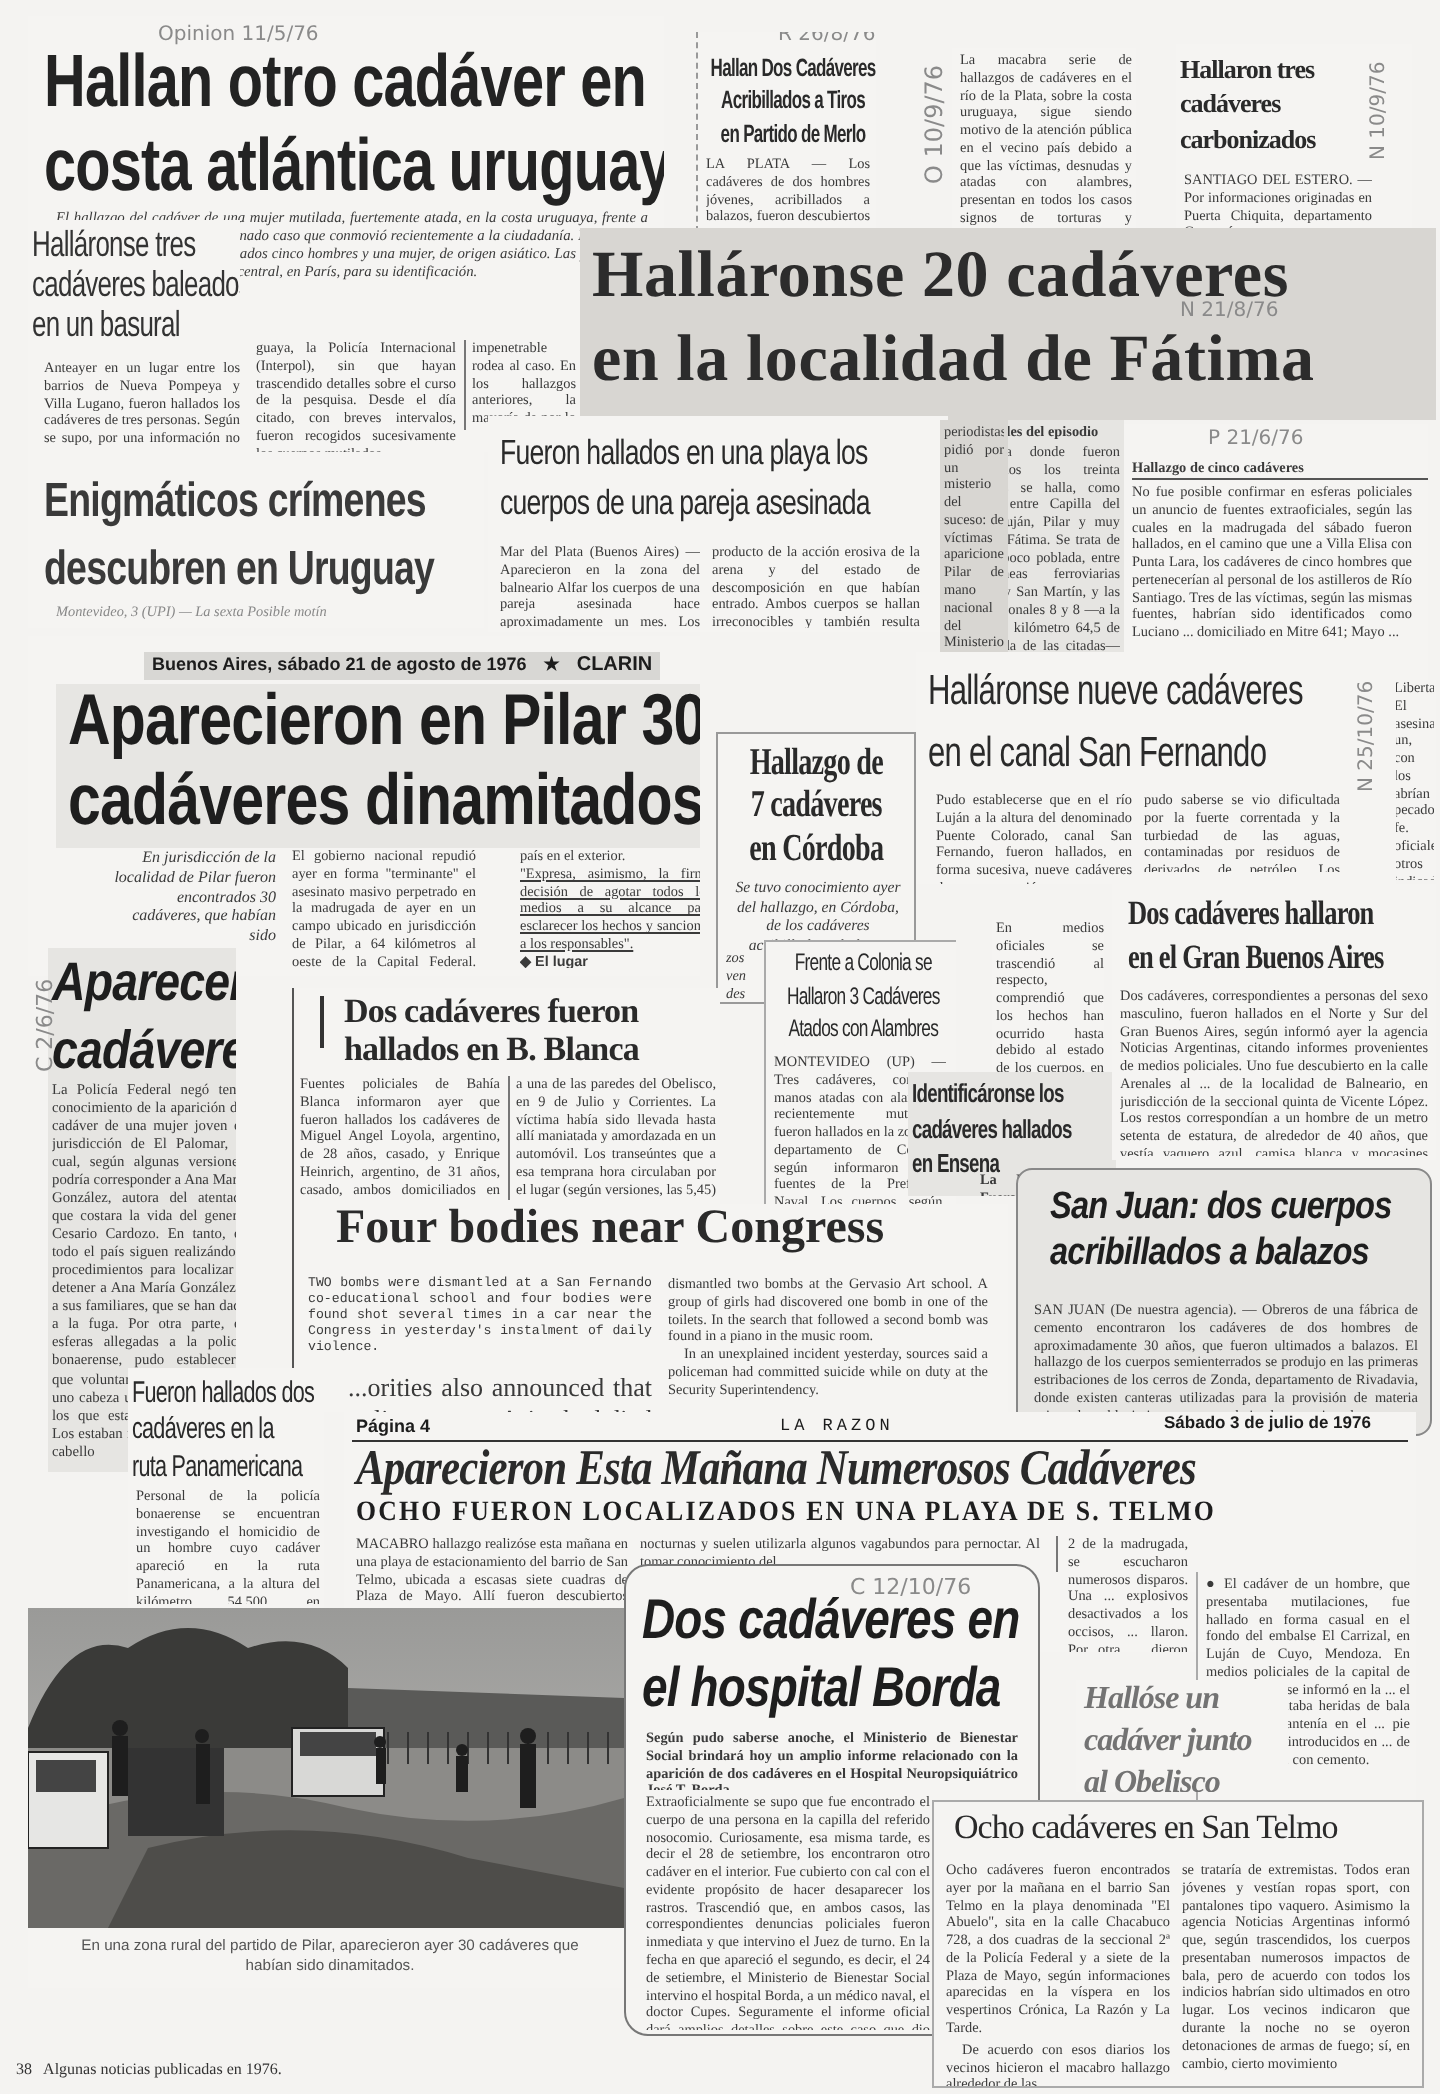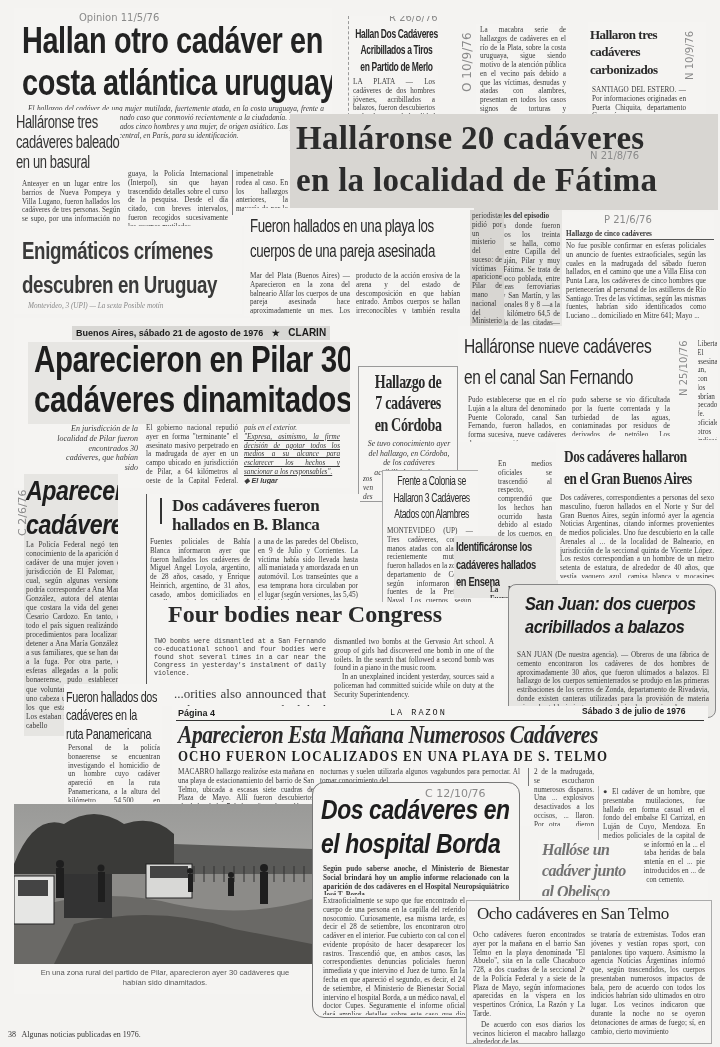--- a/index.html
+++ b/index.html
@@ -110,21 +110,21 @@
   <div class="sans" style="position:absolute;left:22px;top:8px;width:258px;height:14px;background:#d8d7d4;font-size:9px;font-weight:bold;padding:1px 4px;white-space:nowrap;margin-left:36px;">
     <span>Buenos Aires, sábado 21 de agosto de 1976</span>
     <span style="margin:0 6px;">★</span>
     <span style="font-size:10px;">CLARIN</span>
   </div>
   <div style="position:absolute;left:14px;top:24px;width:322px;height:82px;background:#e7e6e3;"></div>
   <div class="hl sans" style="left:20px;top:24px;font-size:36px;font-weight:bold;color:#1e1e1e;transform:scaleX(0.82);transform-origin:left top;">Aparecieron en Pilar 30</div>
   <div class="hl sans" style="left:20px;top:64px;font-size:36px;font-weight:bold;color:#1e1e1e;transform:scaleX(0.82);transform-origin:left top;">cadáveres dinamitados</div>
   <div class="body it" style="left:40px;top:106px;width:84px;height:60px;font-size:8px;text-align:right;">En jurisdicción de la localidad de Pilar fueron encontrados 30 cadáveres, que habían sido</div>
   <div class="body" style="left:132px;top:106px;width:92px;height:60px;">El gobierno nacional repudió ayer en forma "terminante" el asesinato masivo perpetrado en la madrugada de ayer en un campo ubicado en jurisdicción de Pilar, a 64 kilómetros al oeste de la Capital Federal. Oficialmente no se suministró ninguna información</div>
-  <div class="body" style="left:230px;top:106px;width:96px;height:60px;font-style:italic;">
+  <div class="body" style="left:246px;top:106px;width:96px;height:60px;">
     <div>país en el exterior.</div>
     <div style="text-decoration:underline;">"Expresa, asimismo, la firme decisión de agotar todos los medios a su alcance para esclarecer los hechos y sancionar a los responsables".</div>
     <div style="font-weight:bold;font-family:'Liberation Sans',sans-serif;"><span>◆ </span><span>El lugar</span></div>
 
   </div>
 </div>
 
 <div class="clip" style="left:458px;top:326px;width:240px;height:116px;">
   <div class="hl sans" style="left:6px;top:4px;font-size:21px;color:#2a2a2a;transform:scaleX(0.74);transform-origin:left top;line-height:1.48;">
     <div>Halláronse nueve cadáveres</div>

